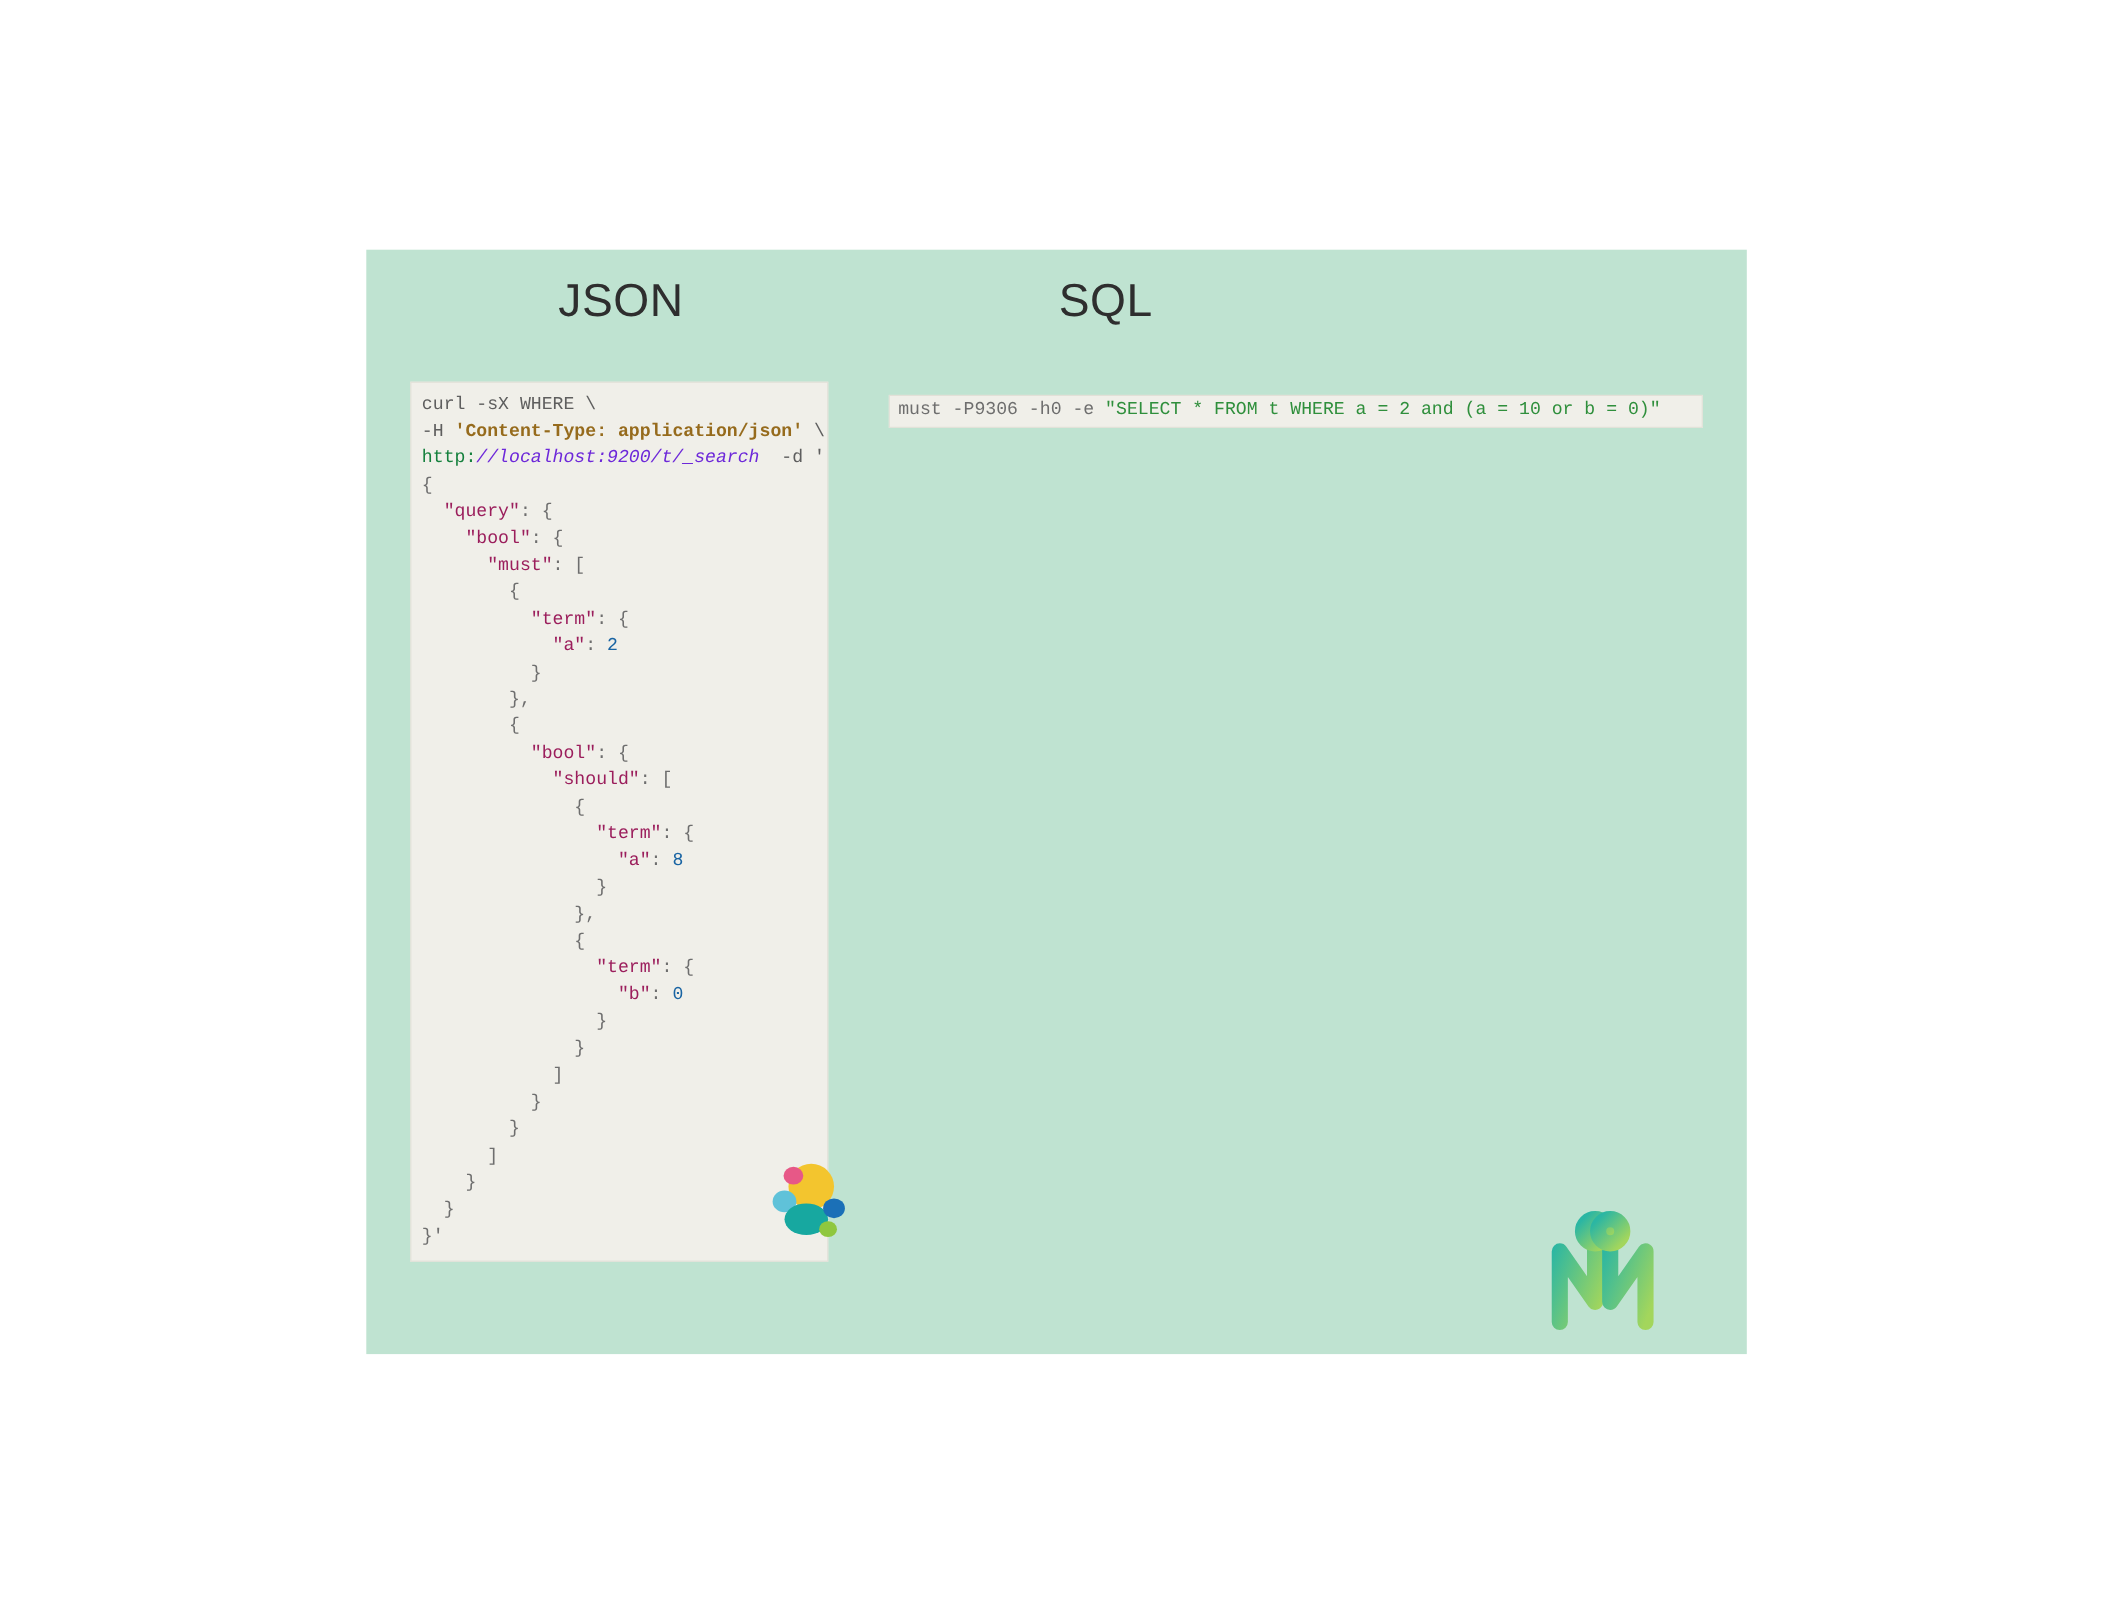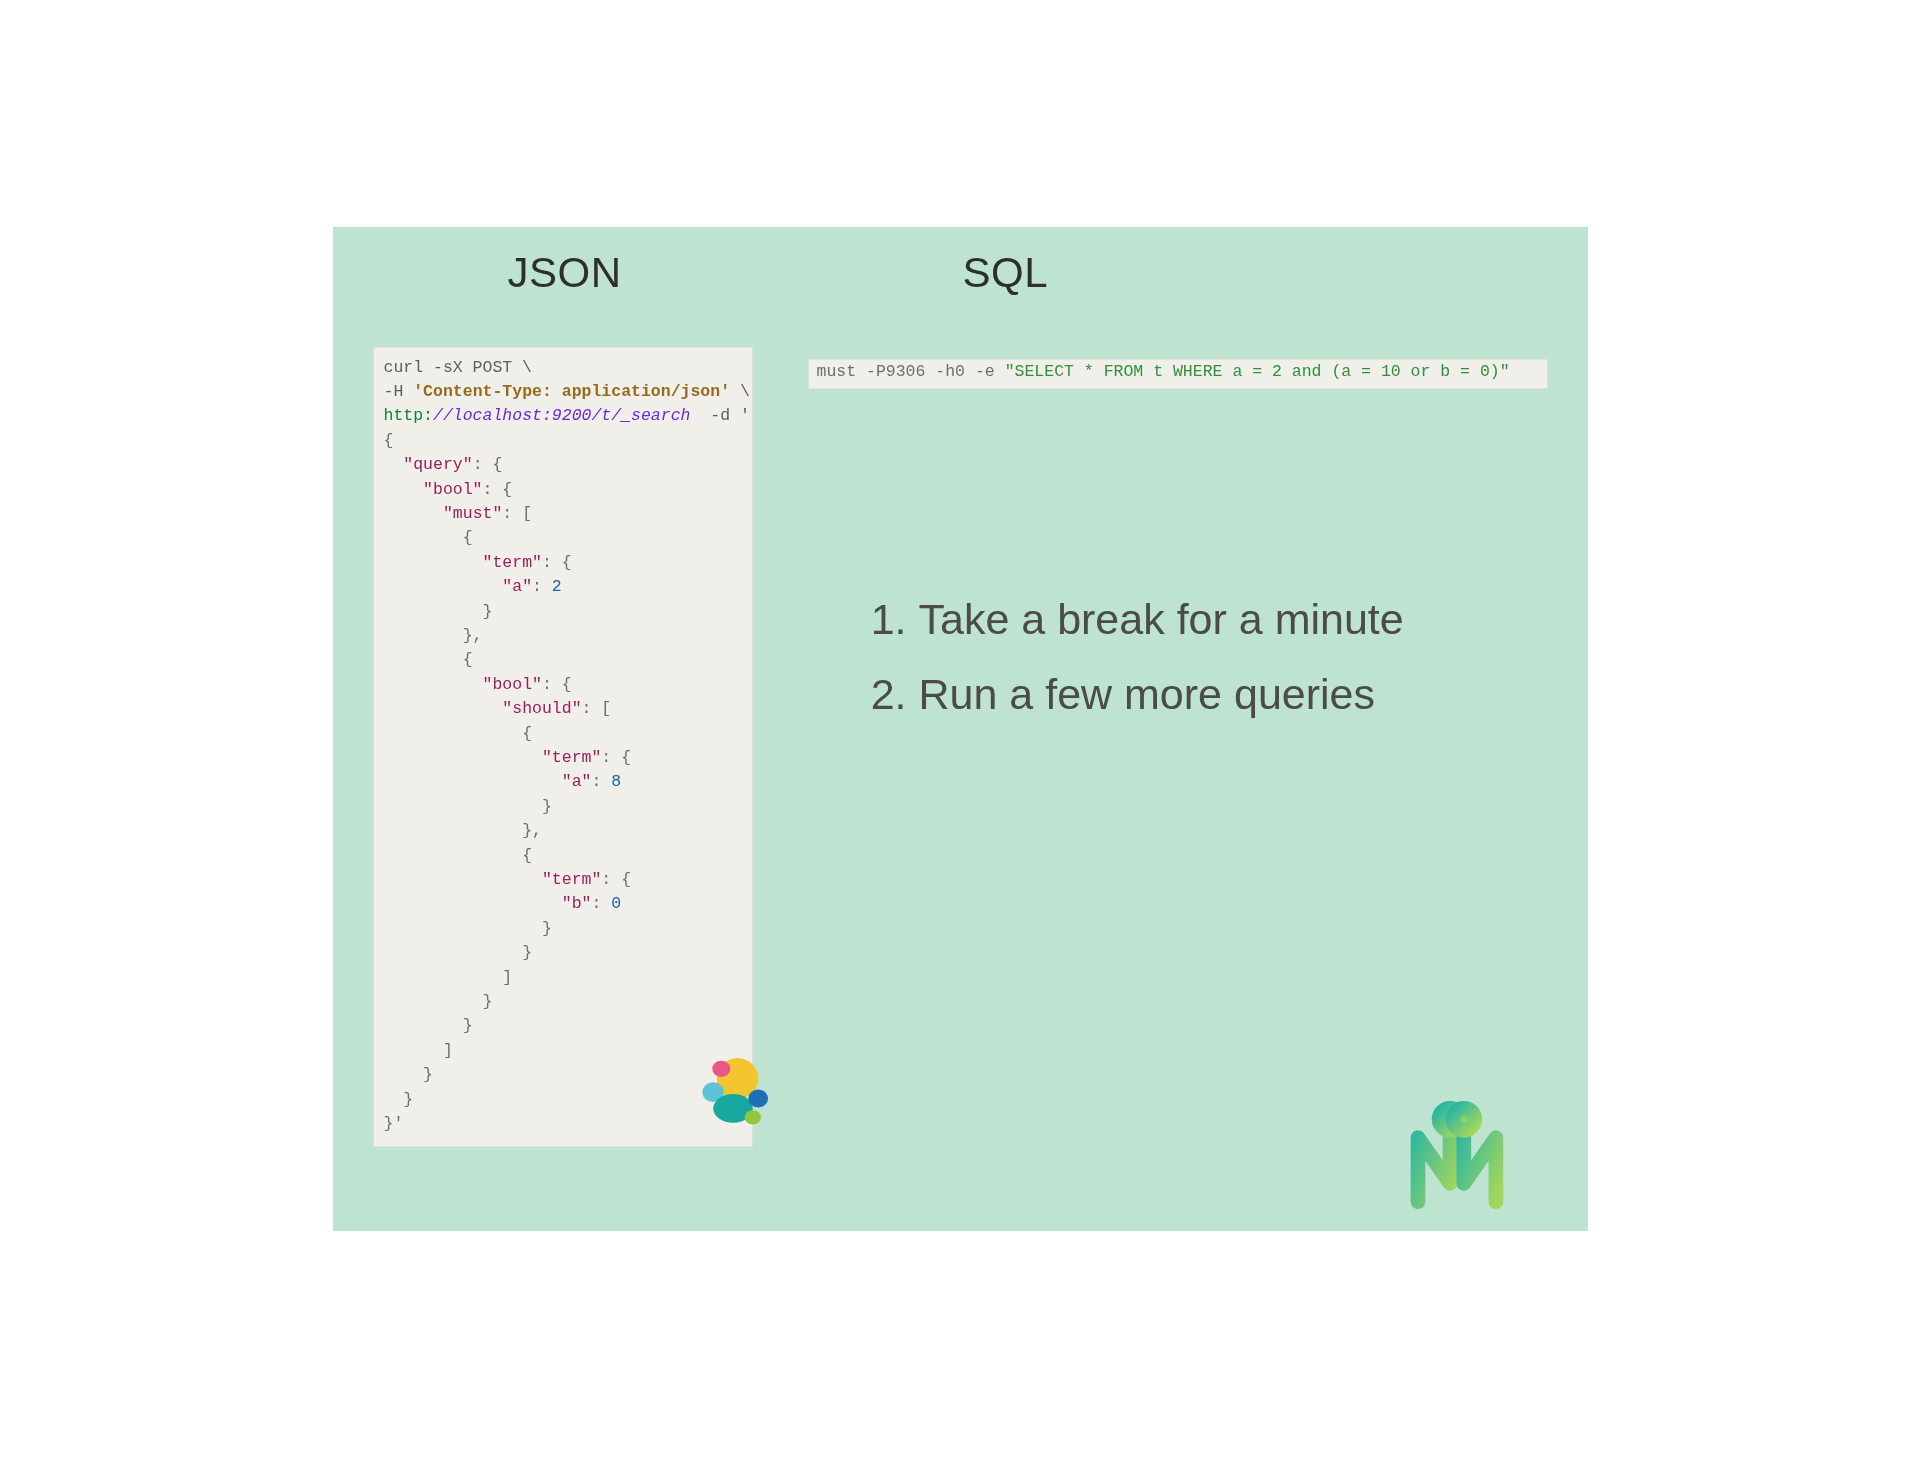--- a/index.html
+++ b/index.html
@@ -124,21 +124,21 @@
   }
 </style>
 </head>
 <body>
 
 <div class="stage">
 
   <div class="col-title json">JSON</div>
   <div class="col-title sql">SQL</div>
 
-  <div class="code-left"><span class="tok-cmd">curl -sX POST \</span>
+  <div class="code-left"><span class="tok-cmd">curl -sX WHERE \</span>
 <span class="tok-flag">-H </span><span class="tok-str">'Content-Type: application/json'</span><span class="tok-cmd"> \</span>
 <span class="tok-url">http:</span><span class="tok-urlc">//localhost:9200/t/_search</span><span class="tok-cmd">  -d '</span>
 <span class="tok-punc">{</span>
   <span class="tok-key">"query"</span><span class="tok-punc">: {</span>
     <span class="tok-key">"bool"</span><span class="tok-punc">: {</span>
       <span class="tok-key">"must"</span><span class="tok-punc">: [</span>
         <span class="tok-punc">{</span>
           <span class="tok-key">"term"</span><span class="tok-punc">: {</span>
             <span class="tok-key">"a"</span><span class="tok-punc">: </span><span class="tok-num">2</span>
           <span class="tok-punc">}</span>
@@ -170,26 +170,20 @@
       <ellipse cx="37" cy="22" rx="10" ry="9" fill="#e75887"></ellipse>
       <ellipse cx="28" cy="48" rx="12" ry="11" fill="#5fc2d9"></ellipse>
       <ellipse cx="50" cy="66" rx="22" ry="16" fill="#17a8a0"></ellipse>
       <ellipse cx="78" cy="55" rx="11" ry="10" fill="#1b70b7"></ellipse>
       <ellipse cx="72" cy="76" rx="9" ry="8" fill="#8fc73e"></ellipse>
     </svg>
   </div>
 
   <div class="code-right"><span class="tok-sqlkw">must -P9306 -h0 -e </span><span class="tok-sql">"SELECT * FROM t WHERE a = 2 and (a = 10 or b = 0)"</span></div>
 
-  <div class="steps">
-    <ol>
-      <li>Take a break for a minute</li>
-      <li>Run a few more queries</li>
-    </ol>
-  </div>
 
   <div class="m-logo">
     <svg viewBox="0 0 160 120" width="150" height="110">
       <defs>
         <linearGradient id="mg" x1="0" y1="0" x2="1" y2="1">
           <stop offset="0%" stop-color="#2bb6a3"></stop>
           <stop offset="100%" stop-color="#a3d65c"></stop>
         </linearGradient>
       </defs>
       <g fill="none" stroke="url(#mg)" stroke-width="16" stroke-linecap="round" stroke-linejoin="round">

